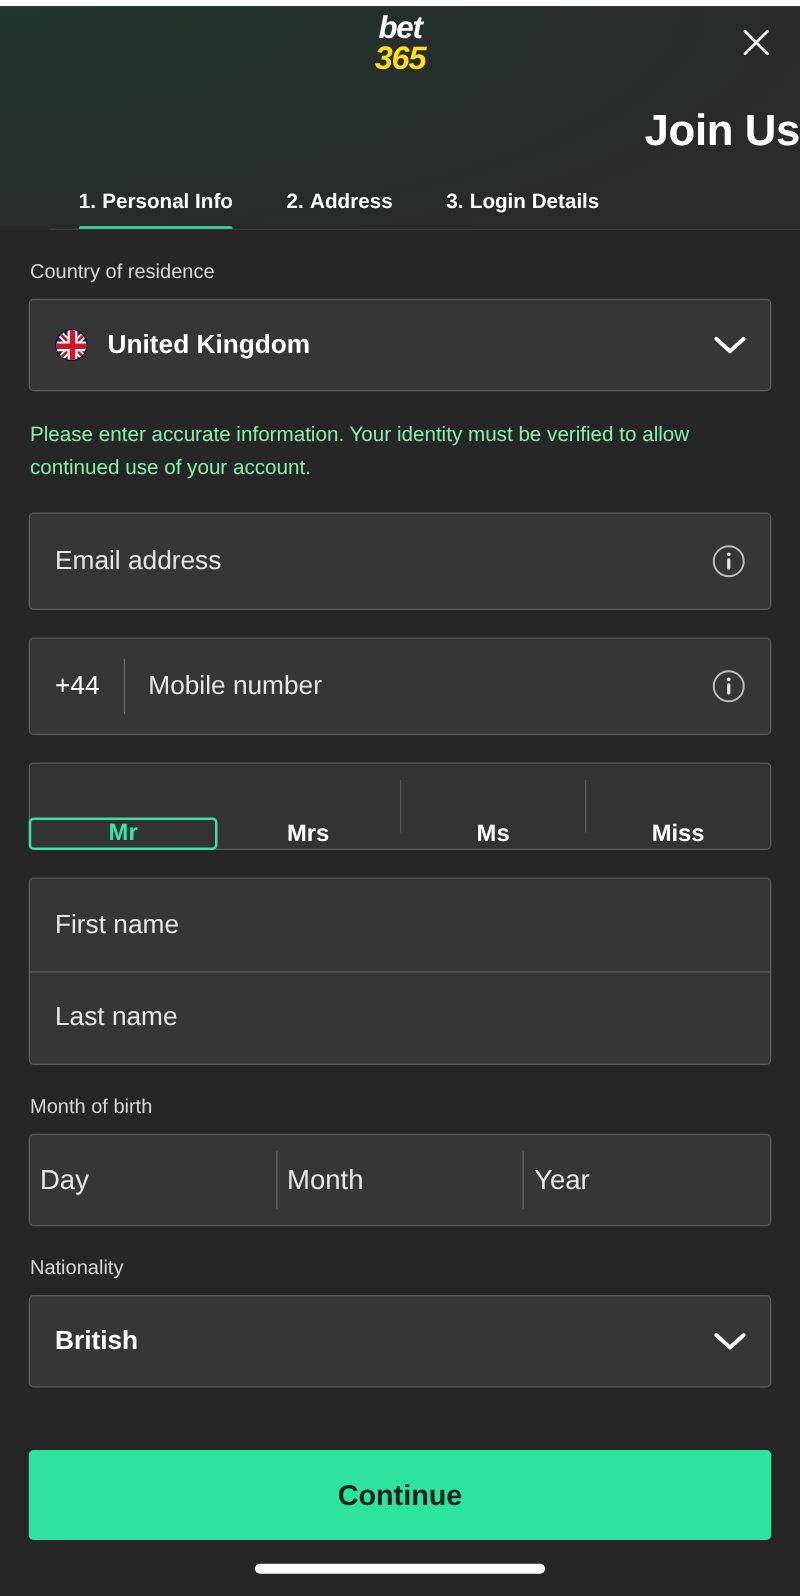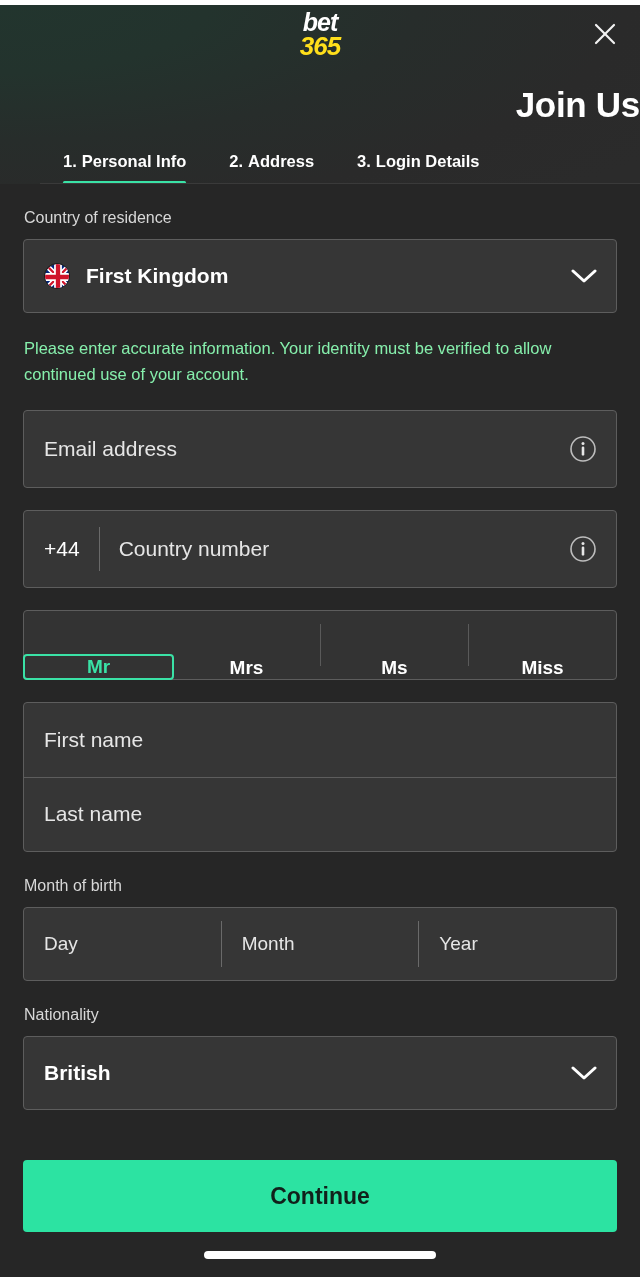--- a/index.html
+++ b/index.html
@@ -130,22 +130,22 @@
     cursor: text;
   }
   .name-row + .name-row { border-top: 1px solid #5d5d5d; }
 
   
   .dob-group {
     height: 74px; background: #363636; border: 1px solid #5d5d5d;
     border-radius: 4px; display: flex; align-items: stretch;
   }
   .dob-cell {
-    flex: 1 1 0; display: flex; align-items: center; padding-left: 20px;
-    font-size: 19px; color: #e6e6e6; cursor: text;
+    flex: 1 1 0; display: flex; align-items: center; padding-left: 8px;
+    font-size: 22px; color: #e6e6e6; cursor: text;
   }
   .dob-div { width: 1px; align-self: center; height: 46px; background: #6a6a6a; flex: none; }
 
   
   .footer { flex: none; padding: 0 23px 0 23px; }
   .continue-btn {
     height: 72px; background: #2ce3a2; border-radius: 4px;
     display: flex; align-items: center; justify-content: center;
     font-size: 23px; font-weight: 700; color: #11211b;
     cursor: pointer; width: 100%; border: none;
@@ -204,41 +204,41 @@
             <clipPath id="c">
                 <circle cx="30" cy="30" r="30"></circle>
               </clipPath>
             <path d="M0,0 L60,60 M60,0 L0,60" stroke="#ffffff" stroke-width="12"></path>
             <path d="M0,0 L60,60 M60,0 L0,60" stroke="#cf142b" stroke-width="5"></path>
             <path d="M30,0 V60 M0,30 H60" stroke="#ffffff" stroke-width="18"></path>
             <path d="M30,0 V60 M0,30 H60" stroke="#cf142b" stroke-width="10"></path>
           </g>
         </svg>
       </span>
-      <span class="select-value">First Kingdom</span>
+      <span class="select-value">United Kingdom</span>
       <svg class="chevron" width="26" height="16" viewBox="0 0 26 16">
         <polyline points="2,3 13,13 24,3" fill="none" stroke="#ffffff" stroke-width="3" stroke-linecap="round" stroke-linejoin="round"></polyline>
       </svg>
     </div>
 
     <div class="helper-text">Please enter accurate information. Your identity must be verified to allow continued use of your account.</div>
 
     <div class="input-box">
       <span class="placeholder">Email address</span>
       <svg class="info-icon" viewBox="0 0 28 28">
         <circle cx="14" cy="14" r="12" fill="none" stroke="#bdbdbd" stroke-width="1.6"></circle>
         <circle cx="14" cy="8.4" r="1.5" fill="#e6e6e6"></circle>
         <rect x="12.7" y="11.6" width="2.6" height="9" rx="1.2" fill="#e6e6e6"></rect>
       </svg>
     </div>
 
     <div class="input-box">
       <span class="prefix">+44</span>
       <span class="vdiv"></span>
-      <span class="placeholder">Country number</span>
+      <span class="placeholder">Mobile number</span>
       <svg class="info-icon" viewBox="0 0 28 28">
         <circle cx="14" cy="14" r="12" fill="none" stroke="#bdbdbd" stroke-width="1.6"></circle>
         <circle cx="14" cy="8.4" r="1.5" fill="#e6e6e6"></circle>
         <rect x="12.7" y="11.6" width="2.6" height="9" rx="1.2" fill="#e6e6e6"></rect>
       </svg>
     </div>
 
     <div class="title-group">
       <div class="title-seg selected">Mr</div>
       <div class="title-seg">Mrs</div>

